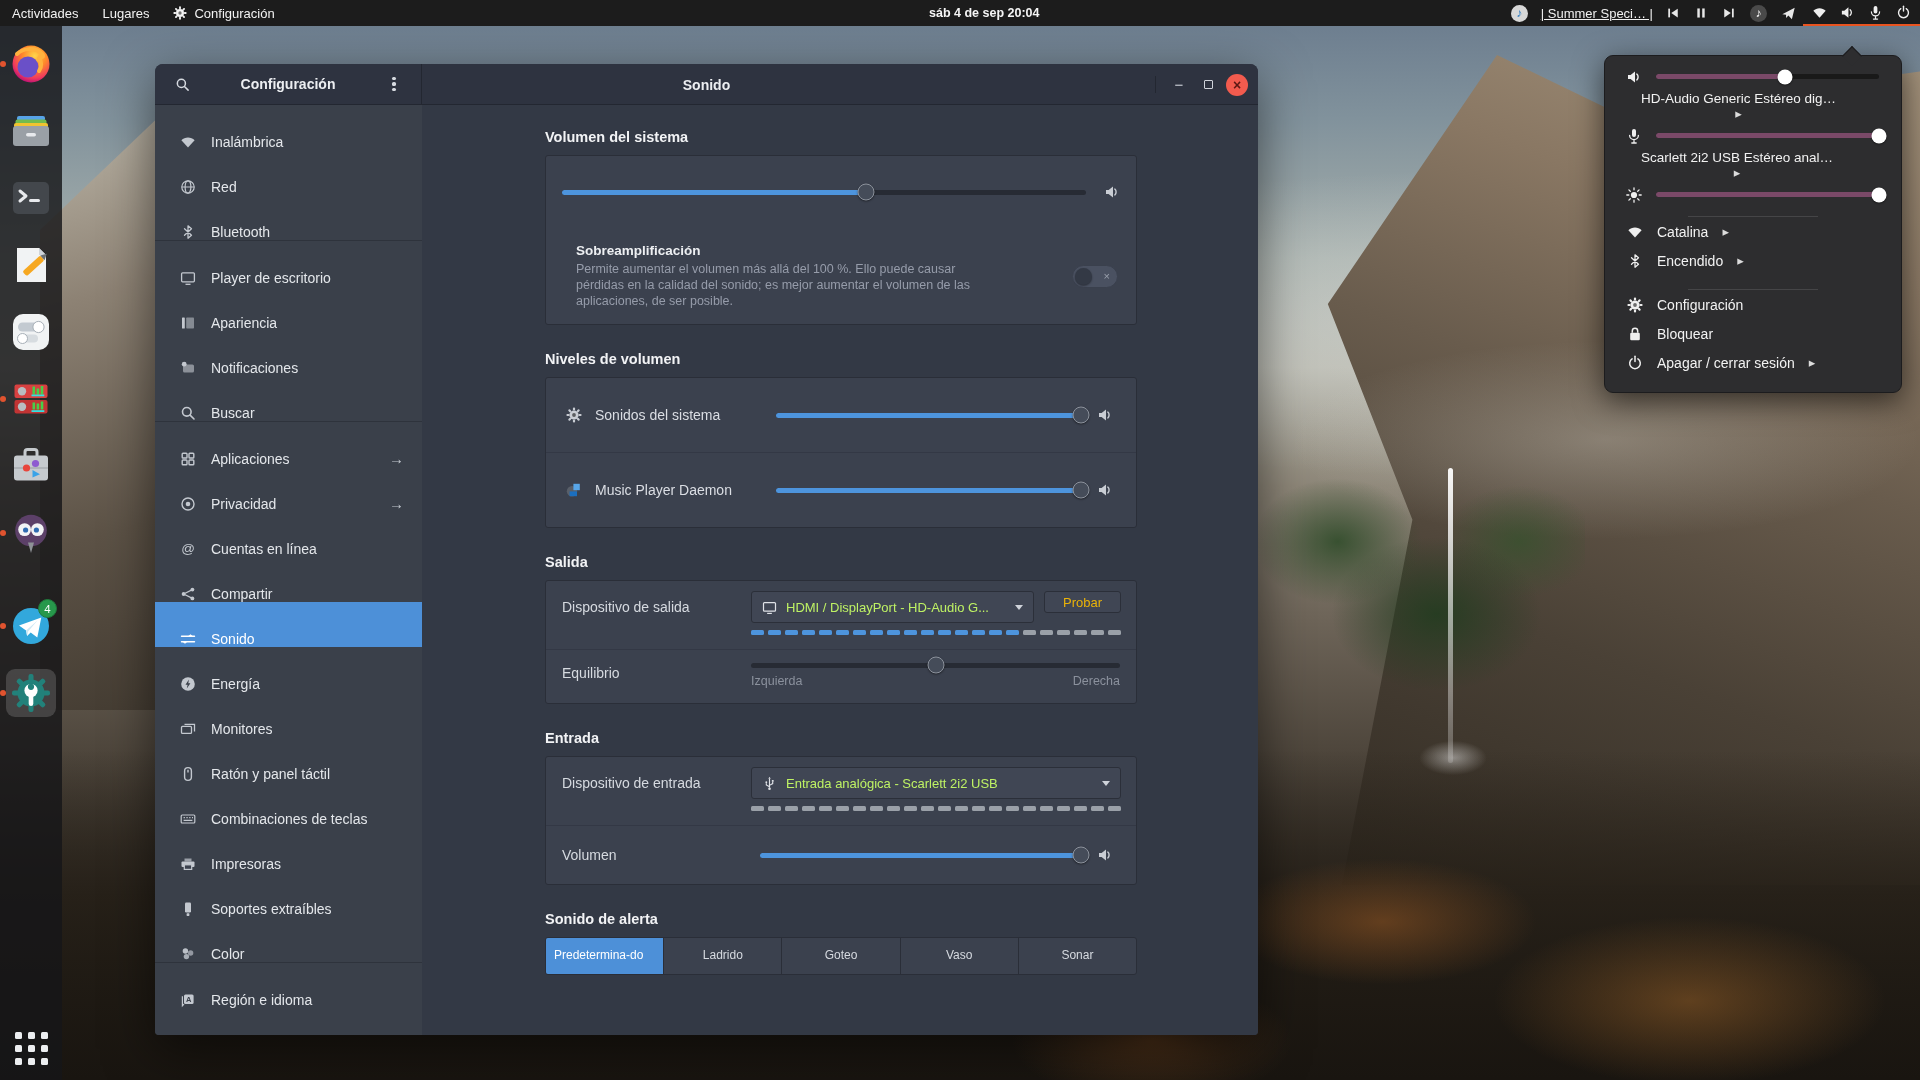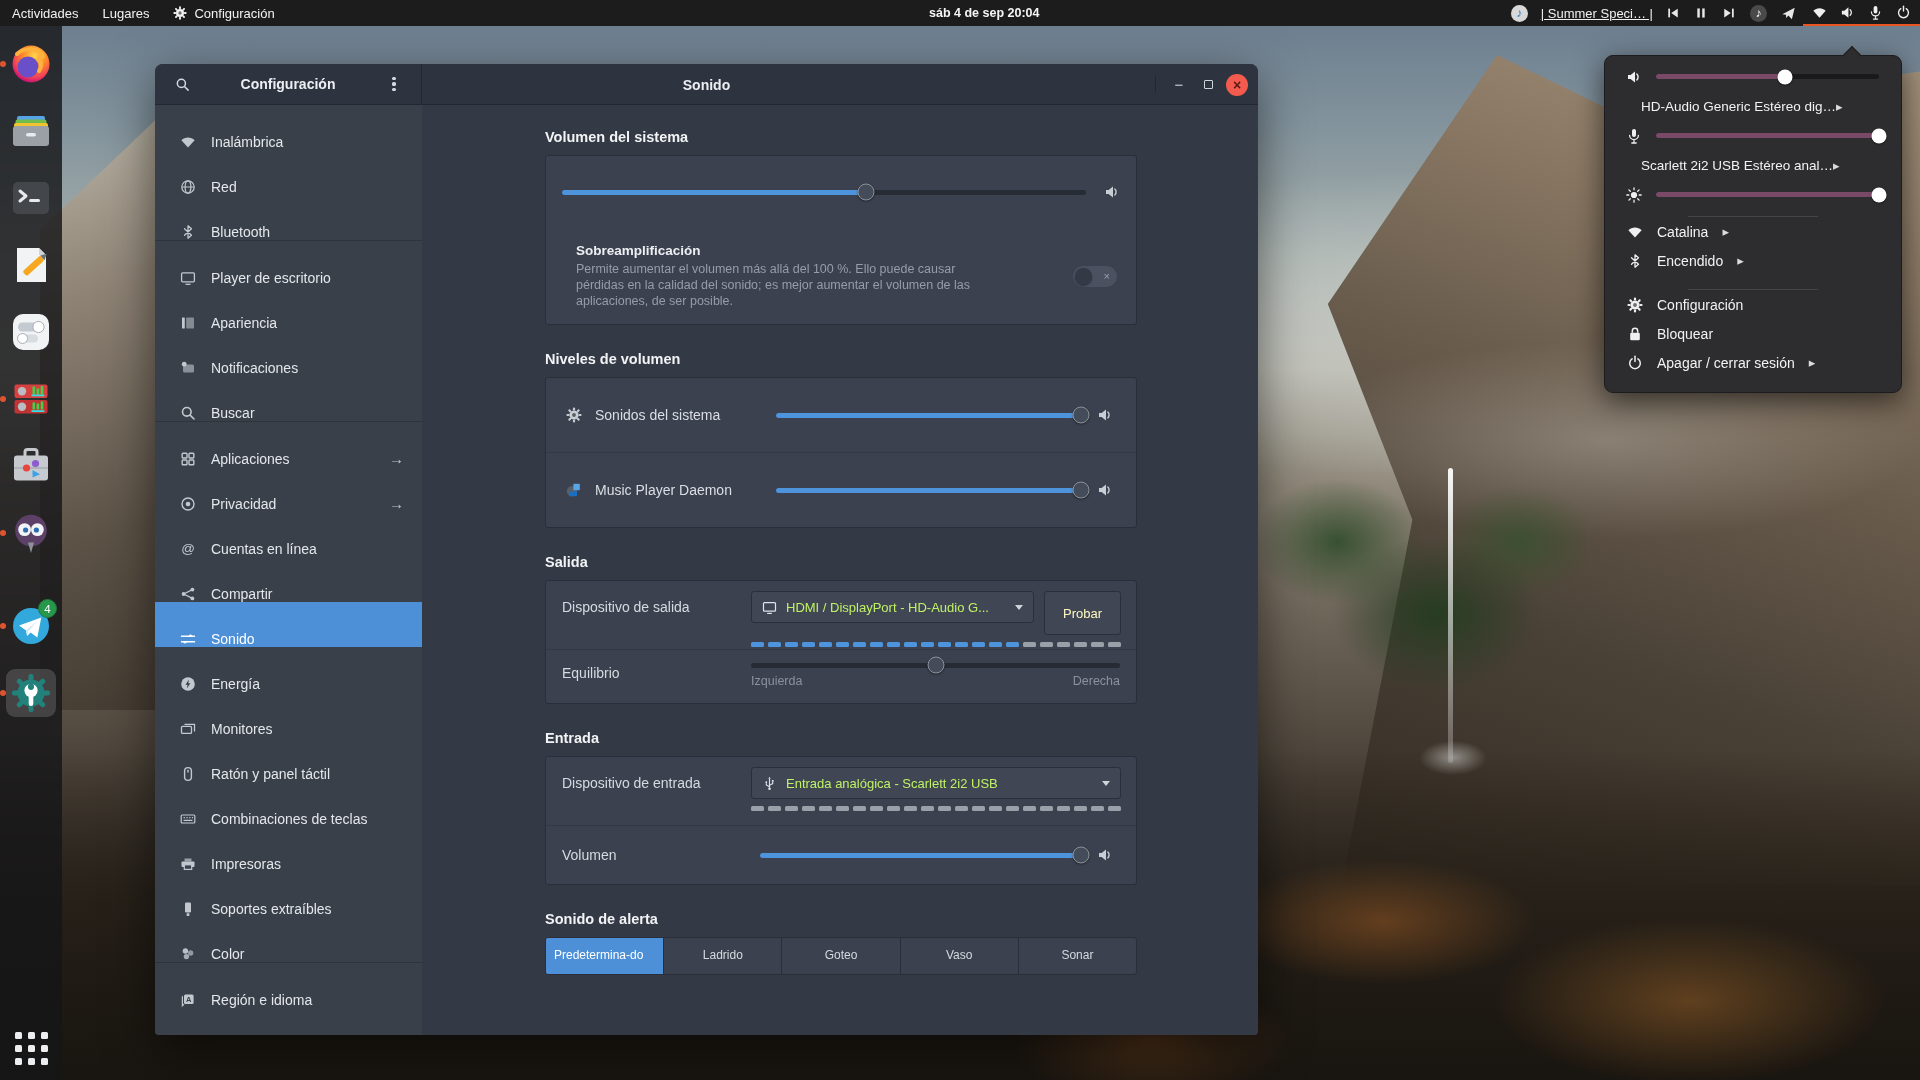--- a/index.html
+++ b/index.html
@@ -120,21 +120,21 @@
 
   .out-row{height:68px;align-items:flex-start;padding-top:10px;}
   .row-label{width:189px;color:#d6dae0;font-size:14px;padding-top:8px;flex:none;}
   .ctl{flex:1;}
   .ctl-line{display:flex;gap:10px;}
   .dropdown{flex:1;height:32px;background:#404654;border:1px solid #2b2f39;border-radius:3px;display:flex;align-items:center;
     padding:0 10px;gap:9px;color:#bef264;font-size:13px;}
   .dd-text{flex:1;text-align:left;white-space:nowrap;overflow:hidden;}
   .dropdown .ic{color:#dfe2e7;}
   .caret{width:0;height:0;border-left:4.5px solid transparent;border-right:4.5px solid transparent;border-top:5.5px solid #cfd3da;}
-  .btn{height:44px;padding:0 18px;background:#404654;border:1px solid #2b2f39;border-radius:3px;color:#fef9c3;font-size:13px;flex:none;}
+  .btn{height:22px;padding:0 18px;background:#404654;border:1px solid #2b2f39;border-radius:3px;color:#eab308;font-size:13px;flex:none;}
   .meter{display:flex;gap:4px;margin-top:7px;overflow:hidden;}
   .meter i{flex:none;width:13px;height:5px;border-radius:1.5px;background:#9aa0a8;}
   .meter i.on{background:#4d94dd;}
   .bal-row{height:53px;align-items:flex-start;padding-top:6px;}
   .bal-row .row-label{padding-top:9px;}
   .bal-labels{display:flex;justify-content:space-between;color:#8b919d;font-size:12.5px;margin-top:0px;}
   .in-row{height:68px;align-items:flex-start;padding-top:10px;}
   .volin-row{display:grid;grid-template-columns:189px 1fr 30px;align-items:center;height:58px;padding:0 16px;gap:9px;}
 
   .slider{position:relative;height:18px;flex:1;}
@@ -151,21 +151,21 @@
     text-align:left;line-height:1.15;padding:2px 8px;}
   .alert-opt:last-child{border-right:none;}
   .alert-opt.selected{background:#4d90d8;color:#fff;justify-content:flex-start;}
 
   
   .sysmenu{position:absolute;left:1604px;top:55px;width:298px;background:#2d2d2f;border:1px solid #1c1c1e;border-radius:9px;
     box-shadow:0 8px 30px rgba(0,0,0,.6);z-index:70;color:#f2f2f2;padding:6px 0 8px 0;}
   .menu-arrow{position:absolute;left:240px;top:-7px;width:14px;height:14px;background:#2d2d2f;transform:rotate(45deg);border-left:1px solid #1c1c1e;border-top:1px solid #1c1c1e;}
   .m-slider-row{height:29px;display:flex;align-items:center;padding:0 22px 0 20px;gap:14px;}
   .m-slider-row .ic{color:#efefef;width:17px;}
-  .m-device-row{height:30px;display:flex;align-items:center;padding:0 14px 0 36px;font-size:13.5px;}
+  .m-device-row{height:30px;display:flex;align-items:center;padding:0 14px 0 36px;font-size:13.5px;flex-direction:column;}
   .m-device-row .lbl{flex:1;white-space:nowrap;overflow:hidden;}
   .m-arrow{color:#dcdcdc;font-size:13px;}
   .m-item{height:29px;display:flex;align-items:flex-start;padding:0 14px 0 21px;gap:14px;font-size:14px;}
   .m-item .ic{color:#efefef;width:17px;}
   .m-item .lbl{flex:1;}
   .m-sep{height:1px;background:#454547;width:130px;margin:7px auto;}
 </style>
 </head>
 <body>
 

